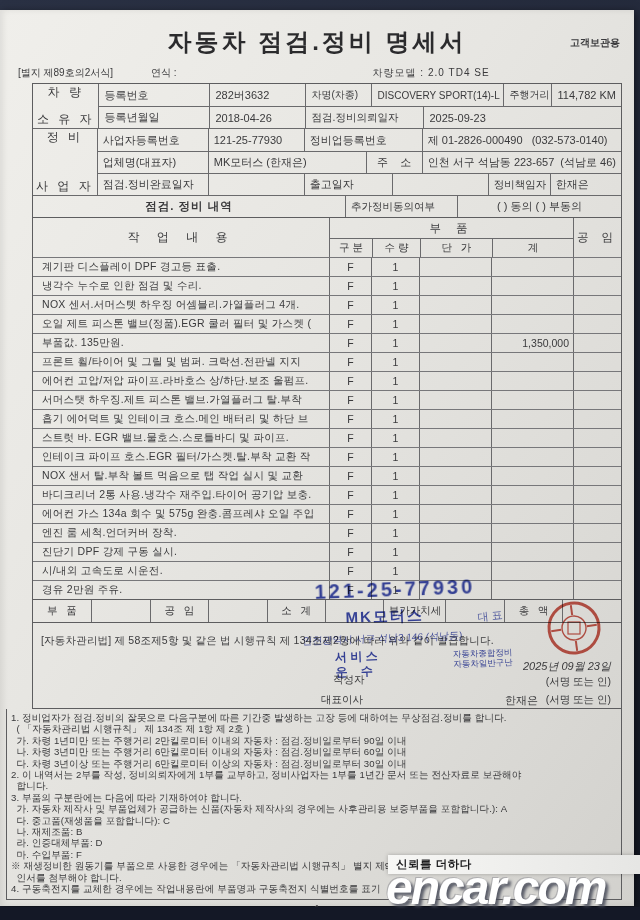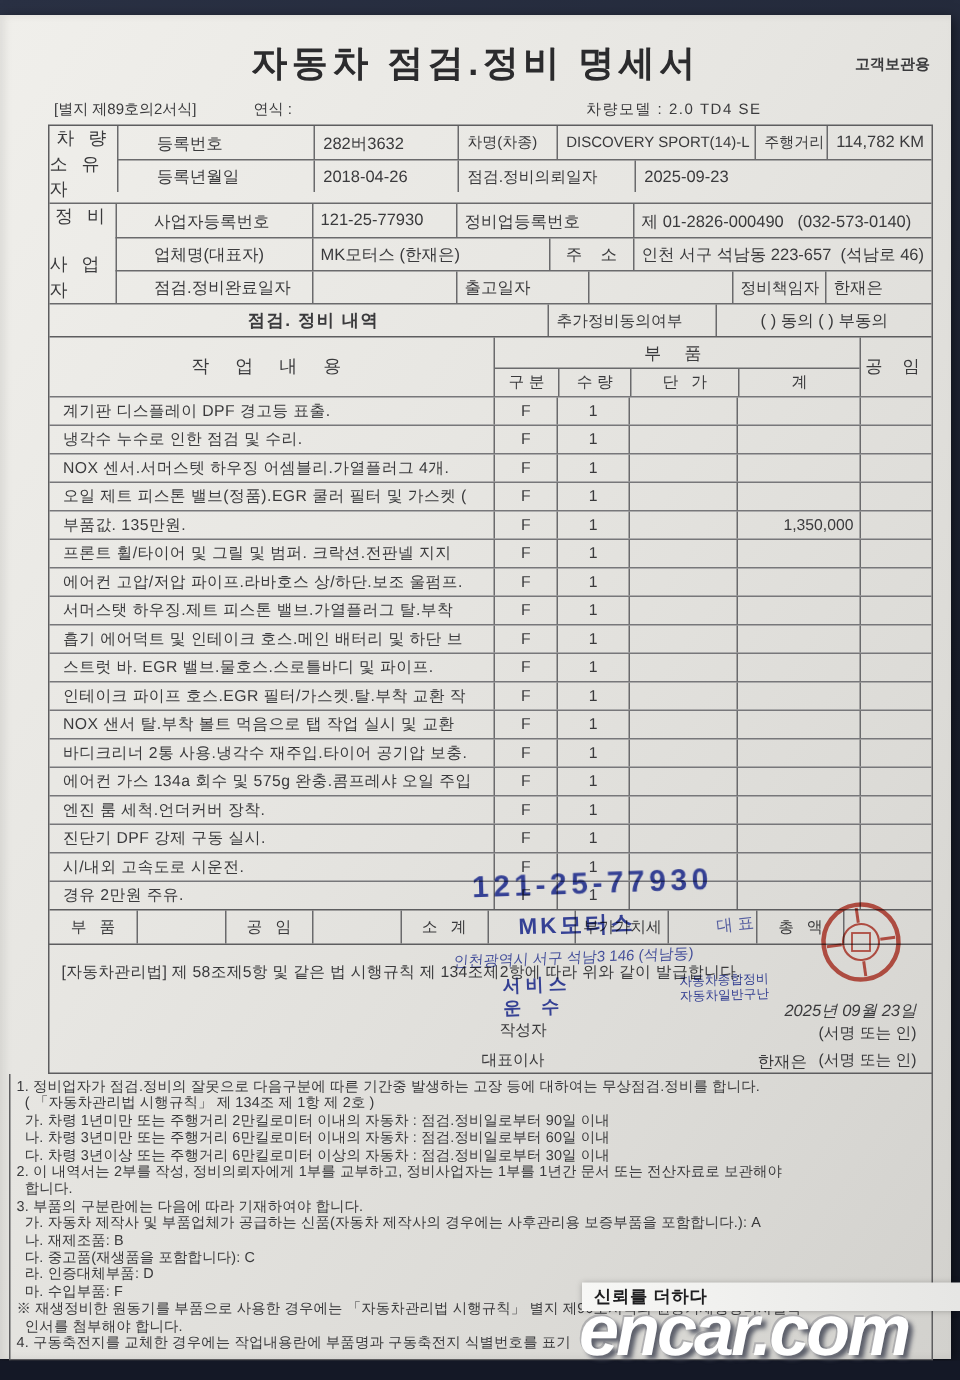--- a/index.html
+++ b/index.html
@@ -5,26 +5,26 @@
   html,body{margin:0;padding:0;}
   body{width:640px;height:920px;overflow:hidden;background:#10141f;font-family:"Liberation Sans",sans-serif;}
   .photo{position:relative;width:640px;height:920px;background:linear-gradient(160deg,#2a3144 0%,#1a1f2d 60%,#141824 100%);}
   .paper{position:absolute;left:0;top:10px;width:634px;height:896px;
     background:linear-gradient(125deg,#f0efeb 0%,#e7e6e2 40%,#dcdbd7 75%,#d2d1cd 100%);
     box-shadow:inset 3px 0 6px rgba(0,0,0,.08), 2px 2px 8px rgba(0,0,0,.5);
     color:#3a3a3c;}
   .title{margin-top:16px;text-align:center;font-size:24px;font-weight:bold;letter-spacing:3px;color:#2b2b2d;}
   .copy-label{position:absolute;right:14px;top:26px;font-size:10px;font-weight:bold;}
   .meta{display:flex;align-items:flex-end;font-size:10px;margin-top:8px;height:14px;}
-  .meta .m1{margin-left:36px;text-align:right;}
+  .meta .m1{margin-left:18px;text-align:right;}
   .meta .m2{margin-left:38px;}
   .meta .m3{margin-left:196px;letter-spacing:1px;text-align:right;}
   
   .tbl{margin:3px 12px 0 32px;border:1px solid #5d5d5f;box-sizing:border-box;background:transparent;}
-  .irow{display:flex;border-top:1px solid #6a6a6c;height:22px;box-sizing:border-box;padding-left:20px;}
+  .irow{display:flex;border-top:1px solid #6a6a6c;height:22px;box-sizing:border-box;}
   .irow:first-child{border-top:none;}
   .cell{box-sizing:border-box;border-left:1px solid #6a6a6c;display:flex;align-items:center;
         padding:0 5px;font-size:11px;white-space:pre;overflow:hidden;}
   .cell:first-child{border-left:none;}
   .cell.ctr{justify-content:center;}
   .secwrap{display:flex;}
   .sec{width:72px;display:flex;flex-direction:column;align-items:center;justify-content:space-between;
        font-size:12px;letter-spacing:3px;box-sizing:border-box;}
   .sec-rows{flex:1;display:flex;flex-direction:column;}
   .sec-rows .irow{border-left:1px solid #6a6a6c;}
@@ -373,23 +373,23 @@
   <div class="note-line">  다. 차령 3년이상 또는 주행거리 6만킬로미터 이상의 자동차 : 점검.정비일로부터 30일 이내</div>
 
   <div class="note-line">2. 이 내역서는 2부를 작성, 정비의뢰자에게 1부를 교부하고, 정비사업자는 1부를 1년간 문서 또는 전산자료로 보관해야</div>
 
   <div class="note-line">  합니다.</div>
 
   <div class="note-line">3. 부품의 구분란에는 다음에 따라 기재하여야 합니다.</div>
 
   <div class="note-line">  가. 자동차 제작사 및 부품업체가 공급하는 신품(자동차 제작사의 경우에는 사후관리용 보증부품을 포함합니다.): A</div>
 
+  <div class="note-line">  다. 중고품(재생품을 포함합니다): C</div>
+
   <div class="note-line">  나. 재제조품: B</div>
-
-  <div class="note-line">  다. 중고품(재생품을 포함합니다): C</div>
 
   <div class="note-line">  라. 인증대체부품: D</div>
 
   <div class="note-line">  마. 수입부품: F</div>
 
   <div class="note-line">※ 재생정비한 원동기를 부품으로 사용한 경우에는 「자동차관리법 시행규칙」 별지 제90호서식의 원동기재생정비사실확</div>
 
   <div class="note-line">  인서를 첨부해야 합니다.</div>
 
   <div class="note-line">4. 구동축전지를 교체한 경우에는 작업내용란에 부품명과 구동축전지 식별번호를 표기</div>

